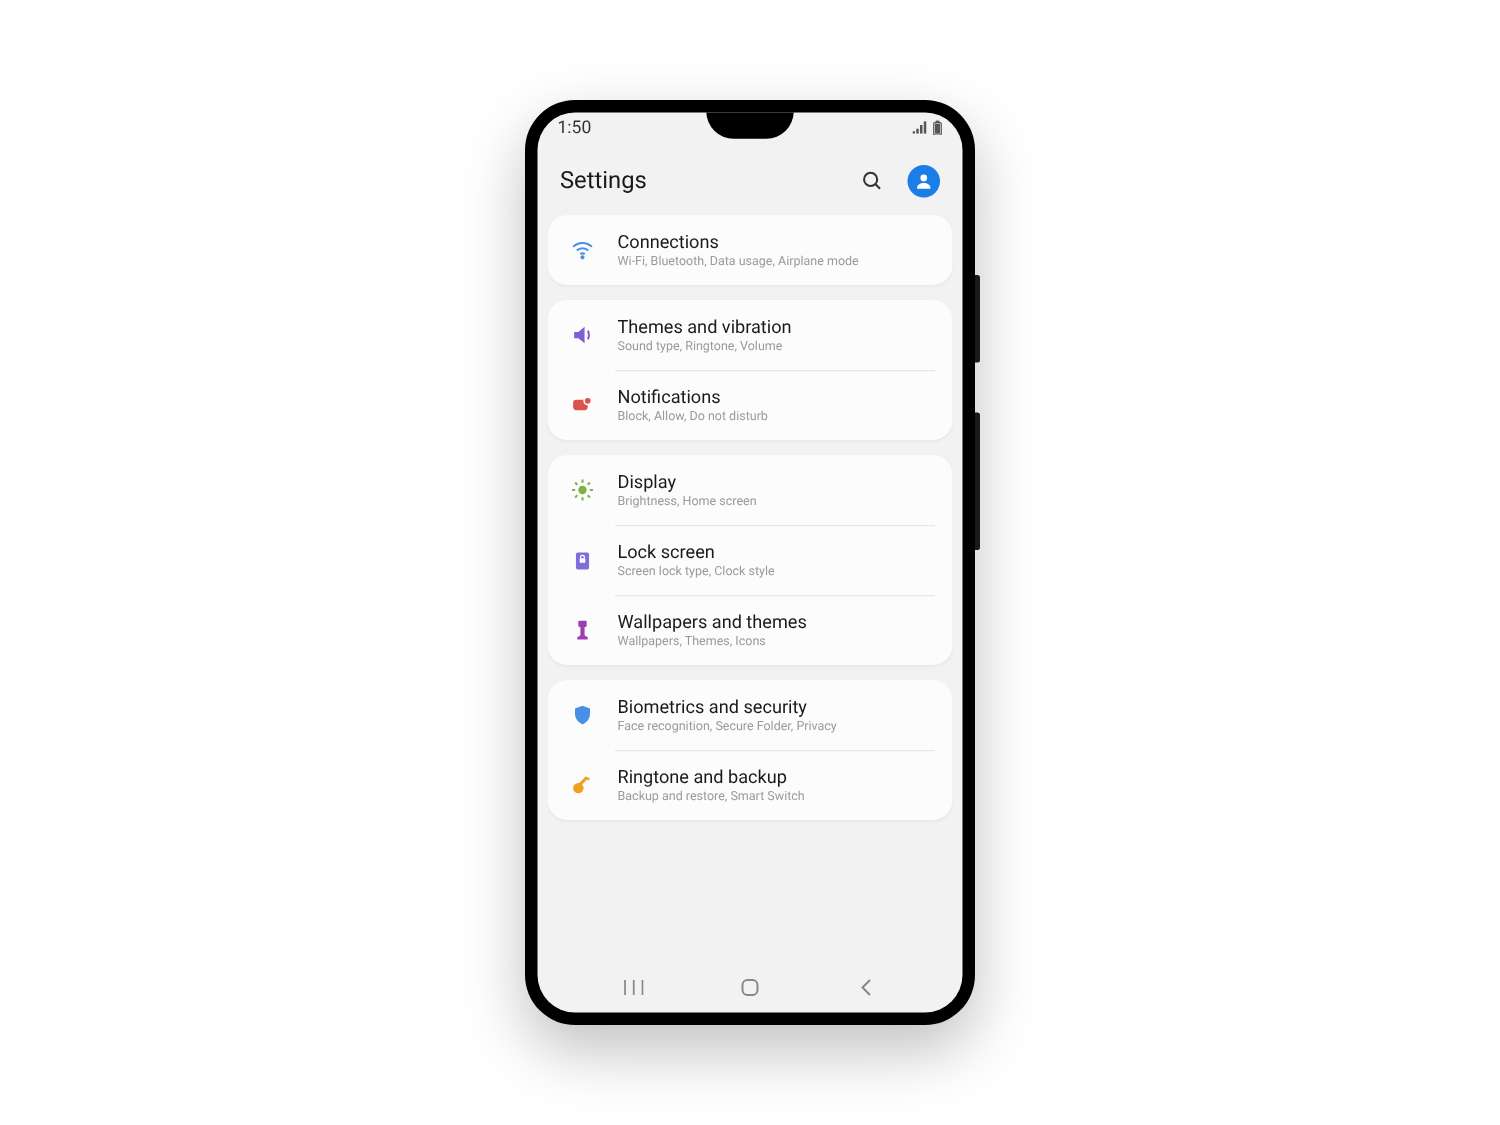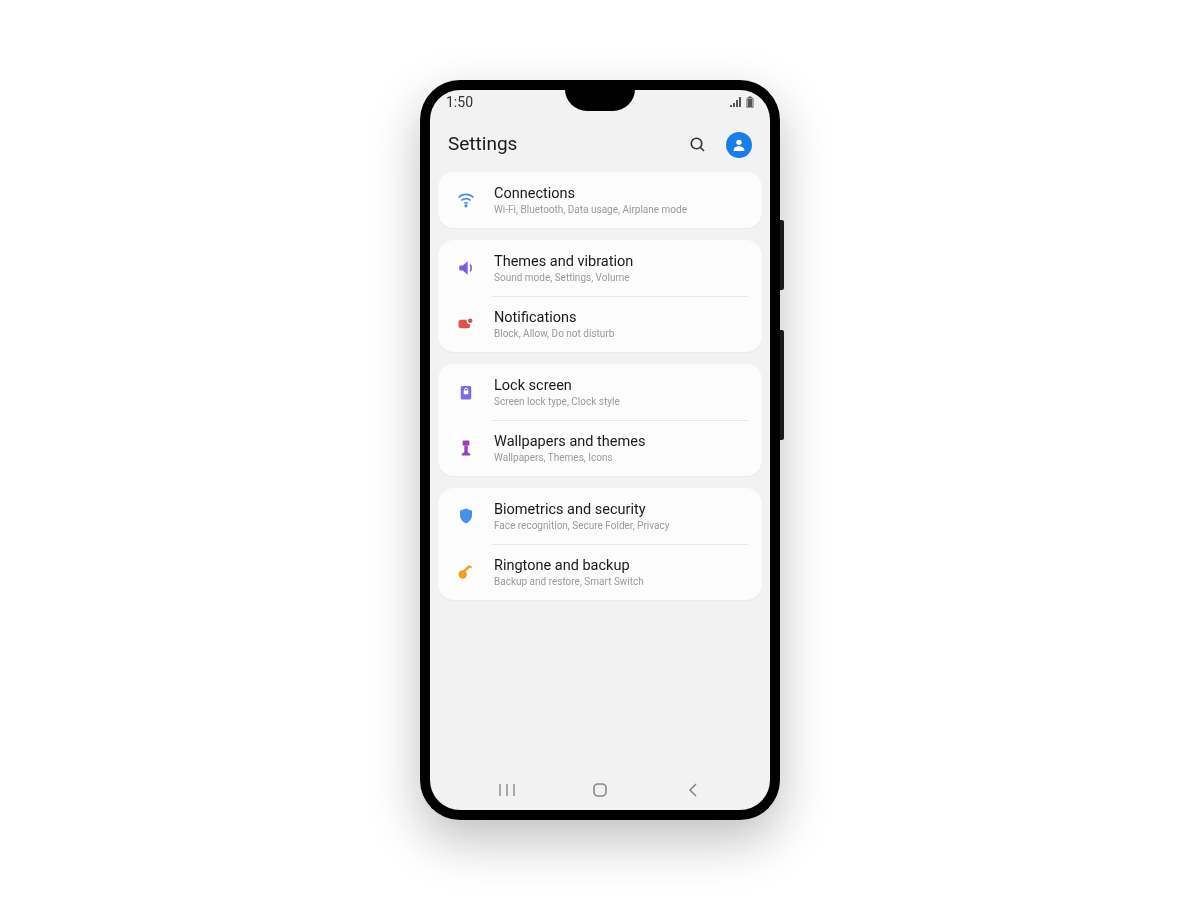--- a/index.html
+++ b/index.html
@@ -229,37 +229,58 @@
         <div class="group">
           <div class="item">
             <div class="item-icon">
               <svg width="20" height="20" viewBox="0 0 24 24" fill="#7d5fd3">
                 <path d="M4 9v6h4l6 5V4l-6 5H4z"></path>
                 <path d="M17 8c1.5 1.5 1.5 6.5 0 8" fill="none" stroke="#7d5fd3" stroke-width="2"></path>
               </svg>
             </div>
             <div class="item-text">
               <div class="item-title">Themes and vibration</div>
-              <div class="item-sub">Sound mode, Settings, Volume</div>
+              <div class="item-sub">Sound type, Ringtone, Volume</div>
             </div>
           </div>
           <div class="item">
             <div class="item-icon">
               <svg width="20" height="20" viewBox="0 0 24 24" fill="#d9534f">
                 <rect x="3" y="7" width="14" height="10" rx="3"></rect>
                 <circle cx="17" cy="8" r="3.5" fill="#d9534f" stroke="#fcfcfc" stroke-width="1.5"></circle>
               </svg>
             </div>
             <div class="item-text">
               <div class="item-title">Notifications</div>
               <div class="item-sub">Block, Allow, Do not disturb</div>
             </div>
           </div>
         </div>
         <div class="group">
+          <div class="item">
+            <div class="item-icon">
+              <svg width="20" height="20" viewBox="0 0 24 24" fill="#7cb342">
+                <circle cx="12" cy="12" r="4"></circle>
+                <g stroke="#7cb342" stroke-width="2">
+                  <line x1="12" y1="2" x2="12" y2="5"></line>
+                  <line x1="12" y1="19" x2="12" y2="22"></line>
+                  <line x1="2" y1="12" x2="5" y2="12"></line>
+                  <line x1="19" y1="12" x2="22" y2="12"></line>
+                  <line x1="4.9" y1="4.9" x2="7" y2="7"></line>
+                  <line x1="17" y1="17" x2="19.1" y2="19.1"></line>
+                  <line x1="4.9" y1="19.1" x2="7" y2="17"></line>
+                  <line x1="17" y1="7" x2="19.1" y2="4.9"></line>
+                </g>
+              </svg>
+            </div>
+            <div class="item-text">
+              <div class="item-title">Display</div>
+              <div class="item-sub">Brightness, Home screen</div>
+            </div>
+          </div>
           <div class="item">
             <div class="item-icon">
               <svg width="18" height="20" viewBox="0 0 24 24" fill="#7d6fd9">
                 <rect x="5" y="4" width="14" height="18" rx="2"></rect>
                 <rect x="9" y="10" width="6" height="5" rx="1" fill="#fff"></rect>
                 <path d="M10 10v-1a2 2 0 014 0v1" fill="none" stroke="#fff" stroke-width="1.3"></path>
               </svg>
             </div>
             <div class="item-text">
               <div class="item-title">Lock screen</div>

